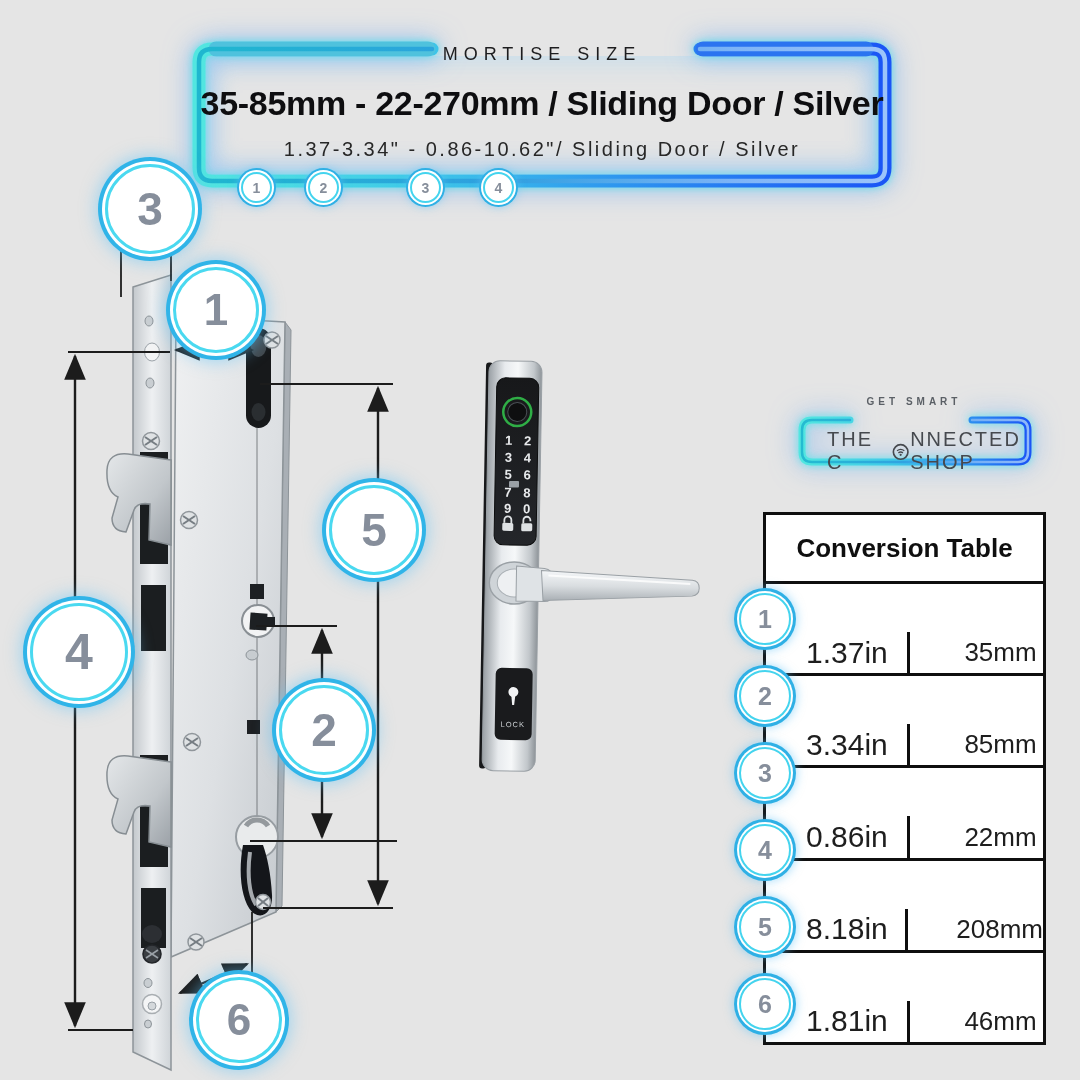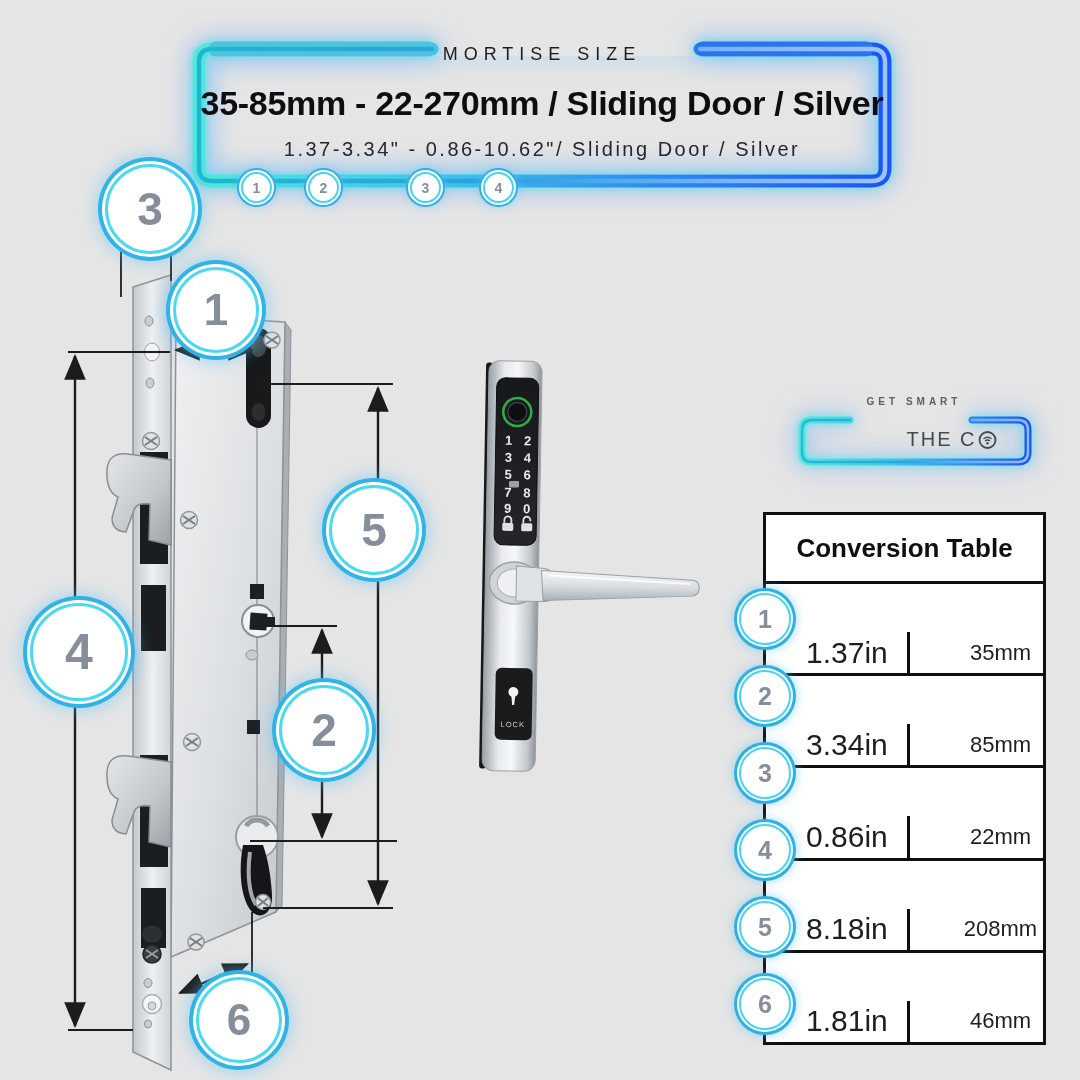--- a/index.html
+++ b/index.html
@@ -28,21 +28,21 @@
         box-shadow:0 0 0 2px #fff,0 0 0 5px #2fb0e5,0 0 10px 6px rgba(96,196,248,.5);}
   
   .conv-table{left:763px;top:512px;width:283px;height:533px;background:#fff;
         border:3px solid #0f0f0f;box-sizing:border-box;display:flex;flex-direction:column;gap:48px;}
   .conv-header{height:66px;border-bottom:3px solid #0f0f0f;display:flex;align-items:center;
         justify-content:center;font-size:26px;font-weight:700;color:#0f0f0f;flex:none;}
   .conv-row{flex:1;display:flex;border-bottom:3px solid #0f0f0f;}
   .conv-row:last-child{border-bottom:none;}
   .cell-in{width:52%;border-right:3px solid #0f0f0f;display:flex;align-items:center;
         padding-left:40px;font-size:30px;color:#1e1e1e;box-sizing:border-box;}
-  .cell-mm{flex:1;display:flex;align-items:center;justify-content:center;font-size:22px;color:#1e1e1e;padding-left:48px;}
+  .cell-mm{flex:1;display:flex;align-items:center;justify-content:center;font-size:26px;color:#1e1e1e;padding-left:48px;}
   
   .logo-tagline{left:800px;top:396px;width:228px;text-align:center;font-size:10px;font-weight:600;
         letter-spacing:4px;color:#5b6066;}
   .logo-name{left:790px;top:428px;width:250px;display:flex;align-items:center;justify-content:center;
         font-size:20px;font-weight:500;letter-spacing:2px;color:#46494e;margin-left:37px;}
   .logo-name .wifi-o{margin:0 1px;}
 </style>
 </head>
 <body>
 
@@ -331,20 +331,21 @@
   </svg>
   <div class="abs logo-tagline">GET SMART</div>
   <div class="abs logo-name">
     <span>THE C</span>
     <svg class="wifi-o" width="19" height="19" viewBox="0 0 19 19">
       <circle cx="9.5" cy="10" r="8" fill="none" stroke="#46494e" stroke-width="1.8"></circle>
       <path d="M5.5,8.8 Q9.5,5.6 13.5,8.8" fill="none" stroke="#46494e" stroke-width="1.4"></path>
       <path d="M7,11 Q9.5,9.1 12,11" fill="none" stroke="#46494e" stroke-width="1.4"></path>
       <circle cx="9.5" cy="13.2" r="1.2" fill="#46494e"></circle>
     </svg>
+    <span>NNECTED SHOP</span>
   </div>
 
   <div class="abs conv-table">
     <div class="conv-header">Conversion Table</div>
     <div class="conv-row">
       <div class="cell-in">1.37in</div>
       <div class="cell-mm">35mm</div>
     </div>
     <div class="conv-row">
       <div class="cell-in">3.34in</div>

